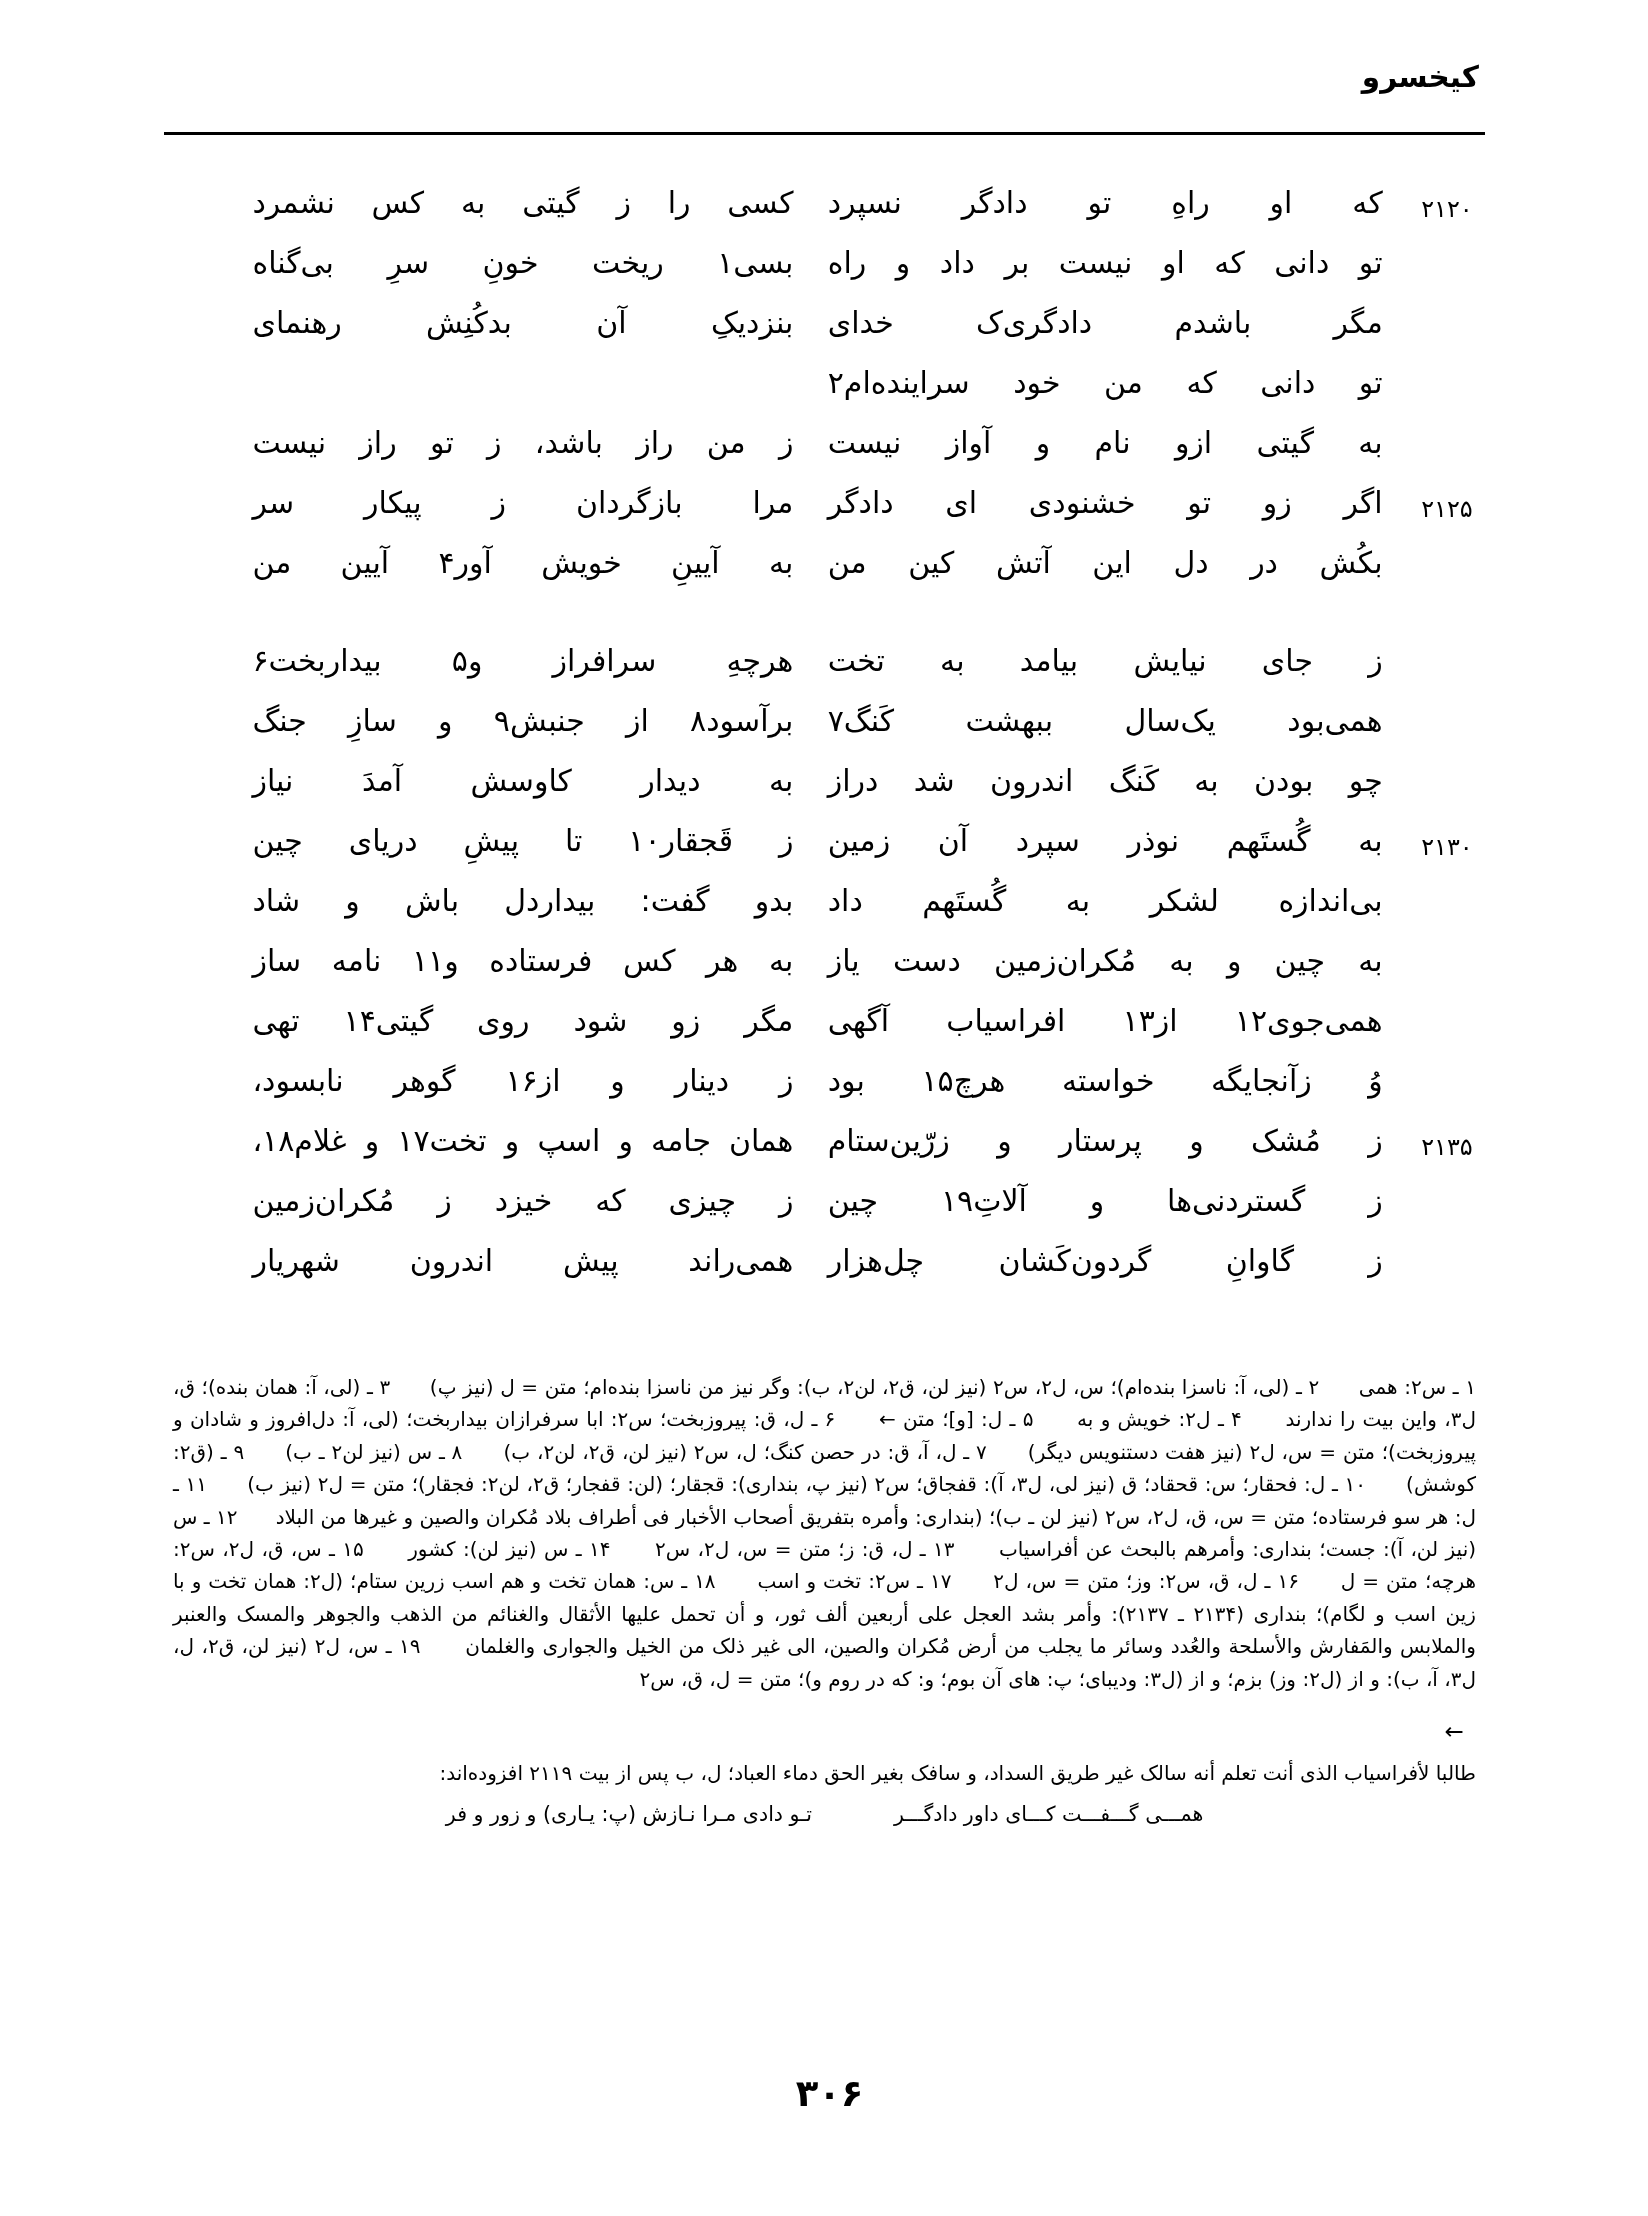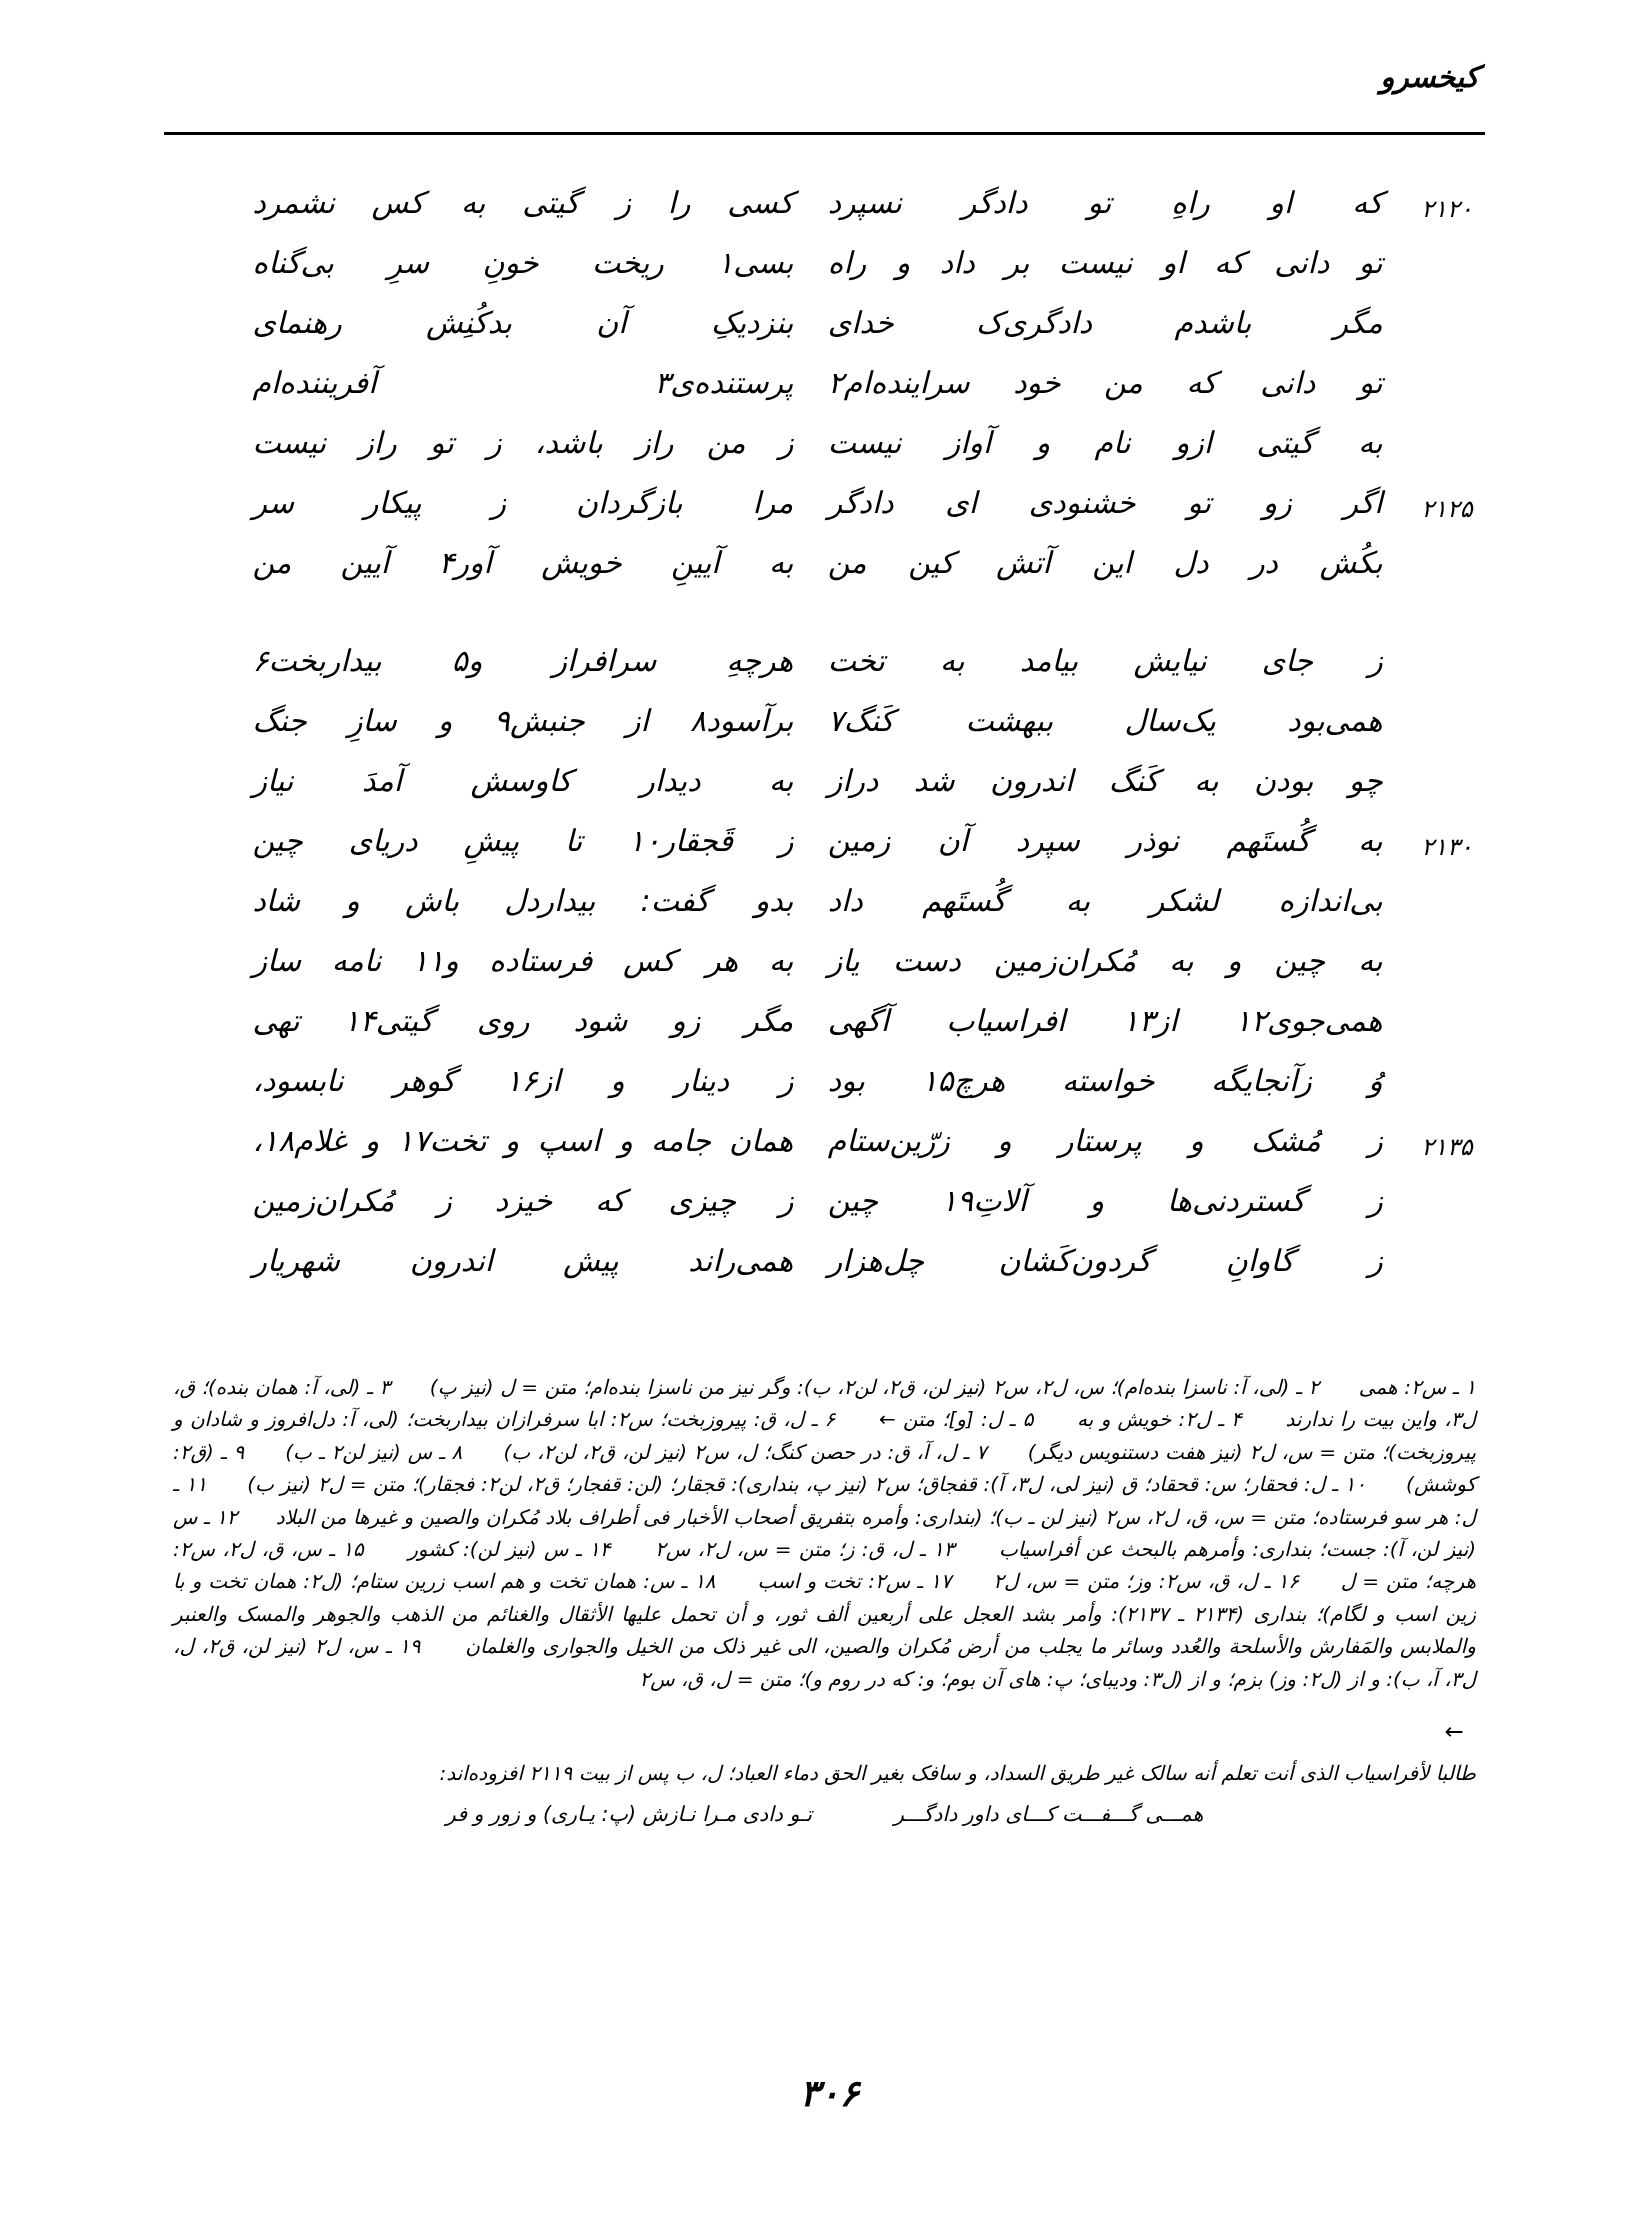--- a/index.html
+++ b/index.html
@@ -8,21 +8,20 @@
     width:1649px;height:2216px;
     font-family:"DejaVu Sans","Liberation Sans",sans-serif;
     color:#000;
     position:relative;
     overflow:hidden;
   }
   .page{
     position:absolute;
     inset:0;
     padding:9px;
-    font-style:italic;
   }
 
   
   .header{
     position:absolute;
     top:63px; left:0; right:0;
     height:48px;
   }
   .header-title{
     position:absolute;
@@ -159,21 +158,20 @@
         <div class="hemistich mesra-b">بسی۱ ریخت خونِ سرِ بی‌گناه</div>
       </div>
       <div class="bayt">
         <div class="num"></div>
         <div class="hemistich mesra-a">مگر باشدم دادگری‌ک خدای</div>
         <div class="hemistich mesra-b">بنزدیکِ آن بدکُنِش رهنمای</div>
       </div>
       <div class="bayt">
         <div class="num"></div>
         <div class="hemistich mesra-a">تو دانی که من خود سراینده‌ام۲</div>
-        <div class="hemistich mesra-b">پرستنده‌ی۳ آفریننده‌ام</div>
       </div>
       <div class="bayt">
         <div class="num"></div>
         <div class="hemistich mesra-a">به گیتی ازو نام و آواز نیست</div>
         <div class="hemistich mesra-b">ز من راز باشد، ز تو راز نیست</div>
       </div>
       <div class="bayt">
         <div class="num">۲۱۲۵</div>
         <div class="hemistich mesra-a">اگر زو تو خشنودی ای دادگر</div>
         <div class="hemistich mesra-b">مرا بازگردان ز پیکار سر</div>

